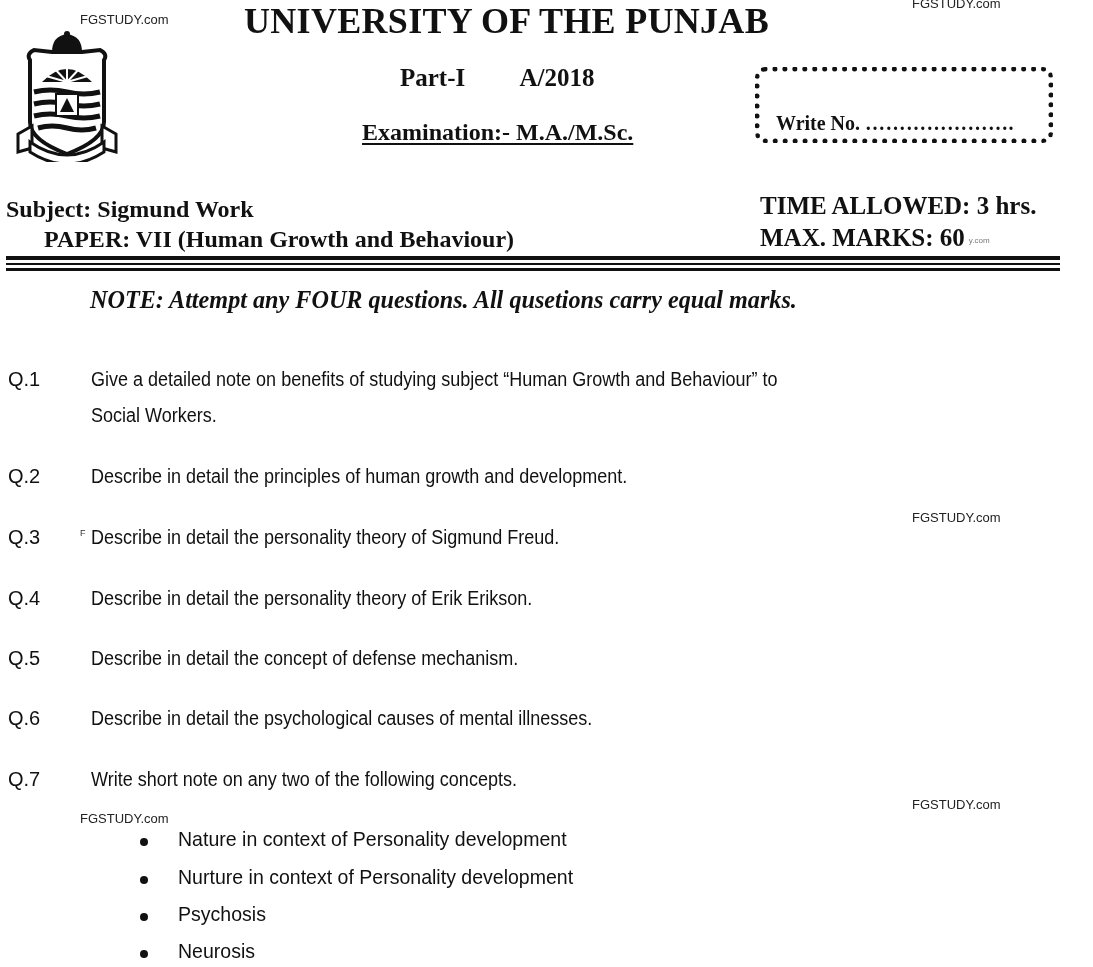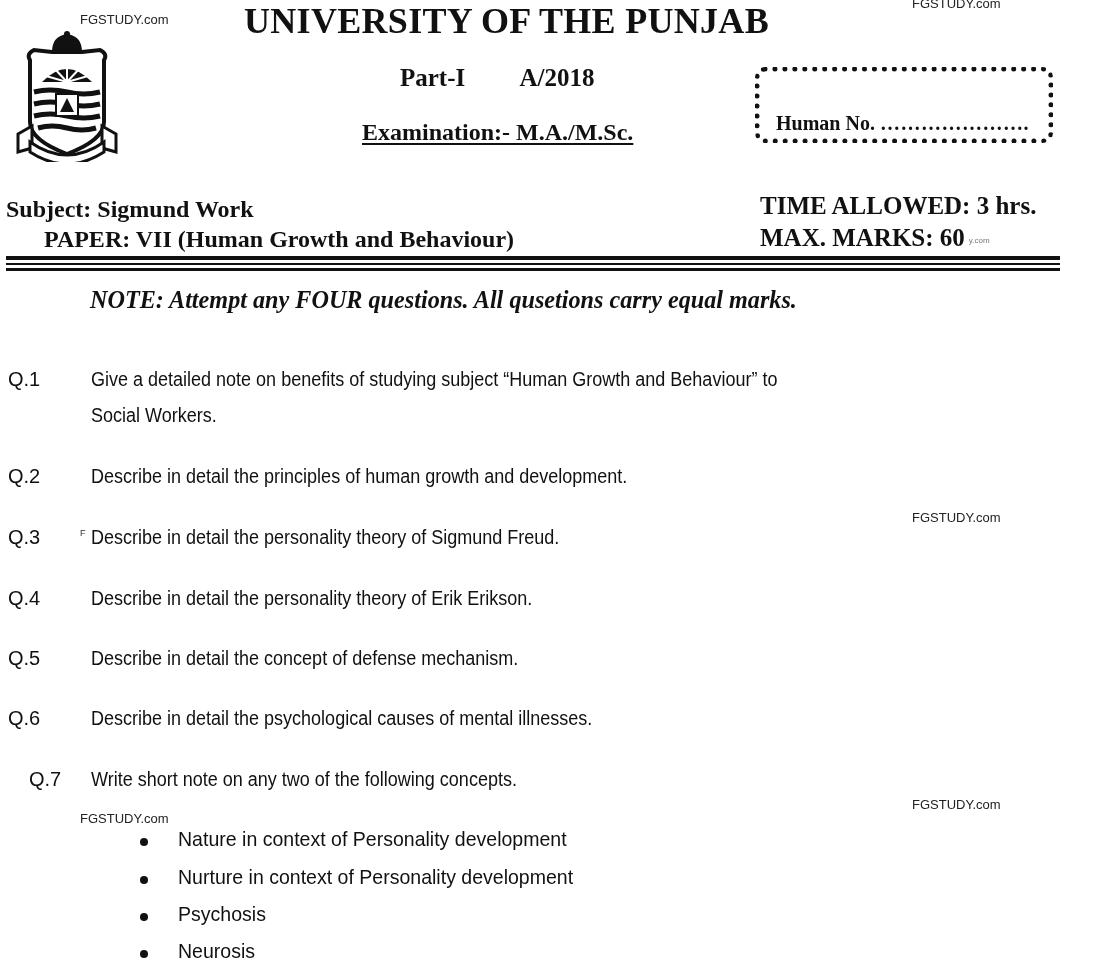--- a/index.html
+++ b/index.html
@@ -208,21 +208,21 @@
 
 <div class="abs serif-bold part-line">
   <span>Part-I</span>
   <span class="year">A/2018</span>
 </div>
 
 <div class="abs serif-bold exam-line">Examination:- M.A./M.Sc.</div>
 
 <div class="abs rollbox">
   <div class="roll-label serif-bold">
-    <span>Human No.</span>
+    <span>Write No.</span>
     <span class="roll-dots">………………….</span>
   </div>
 </div>
 
 <div class="abs serif-bold subject">Subject: Sigmund Work</div>
 <div class="abs serif-bold paper">PAPER: VII (Human Growth and Behaviour)</div>
 
 <div class="abs serif-bold time">TIME ALLOWED: 3 hrs.</div>
 <div class="abs serif-bold marks">
   <span>MAX. MARKS: 60</span><span class="marks-wm">y.com</span>
@@ -247,21 +247,21 @@
 
 <div class="abs qnum" style="top:587px;">Q.4</div>
 <div class="abs qtext" style="top:587px;">Describe in detail the personality theory of Erik Erikson.</div>
 
 <div class="abs qnum" style="top:647px;">Q.5</div>
 <div class="abs qtext" style="top:647px;">Describe in detail the concept of defense mechanism.</div>
 
 <div class="abs qnum" style="top:707px;">Q.6</div>
 <div class="abs qtext" style="top:707px;">Describe in detail the psychological causes of mental illnesses.</div>
 
-<div class="abs qnum" style="top:768px;margin-left:21px;">Q.7</div>
+<div class="abs qnum" style="top:768px;">Q.7</div>
 <div class="abs qtext" style="top:768px;">Write short note on any two of the following concepts.</div>
 
 <div class="abs bullet-dot" style="top:838px;"></div>
 <div class="abs bullet-text" style="top:827px;">Nature in context of Personality development</div>
 
 <div class="abs bullet-dot" style="top:876px;"></div>
 <div class="abs bullet-text" style="top:865px;">Nurture in context of Personality development</div>
 
 <div class="abs bullet-dot" style="top:913px;"></div>
 <div class="abs bullet-text" style="top:902px;">Psychosis</div>

